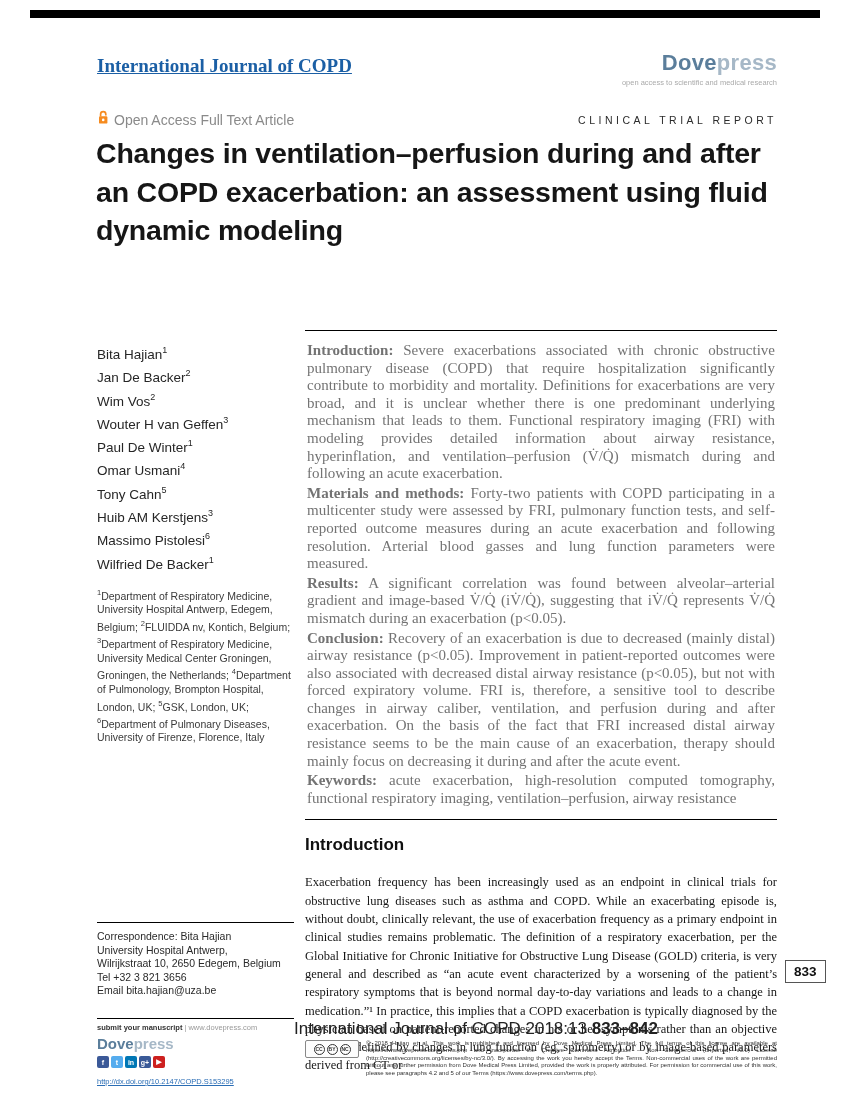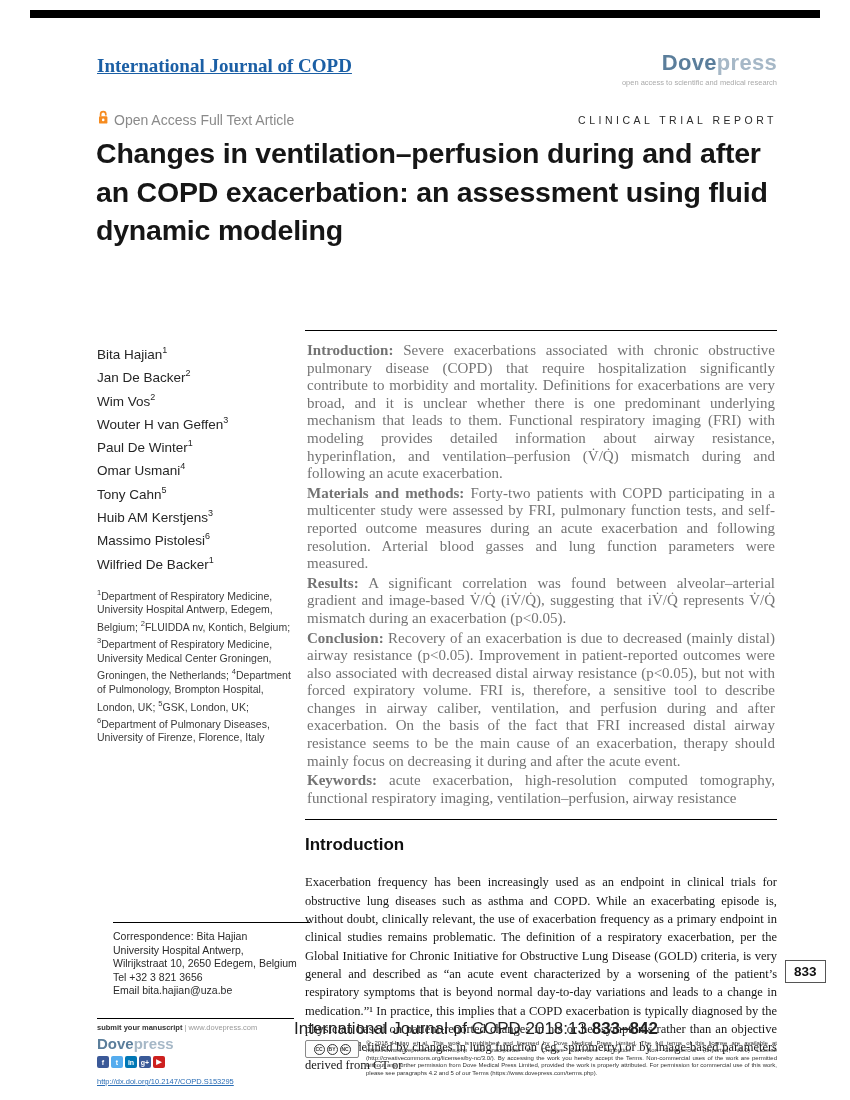--- a/index.html
+++ b/index.html
@@ -38,21 +38,21 @@
 
   .left-col { position:absolute; left:97px; top:341px; width:197px; }
   .author { font-size:13.5px; line-height:19.8px; color:#262626; }
   .author sup { font-size:9px; }
   .affiliations { margin-top:12px; font-size:10.5px; line-height:13.8px; color:#3a3a3a; }
   .affiliations sup { font-size:7.5px; }
 
   .correspondence {
     position:absolute; left:97px; top:922px; width:197px;
     border-top:1px solid #000; padding-top:7px;
-    font-size:10.5px; line-height:13.6px; color:#2a2a2a;margin-left:16px;
+    font-size:10.5px; line-height:13.6px; color:#2a2a2a;
   }
 
   .right-col { position:absolute; left:305px; top:330px; width:472px; }
   .abstract {
     border-top:1.5px solid #000; border-bottom:1.5px solid #000;
     padding:9px 0 10px 0;
   }
   .abstract p {
     margin:2px; font-family:"Liberation Serif", serif;
     font-size:15px; line-height:17.6px; text-align:justify; color:#737373;

